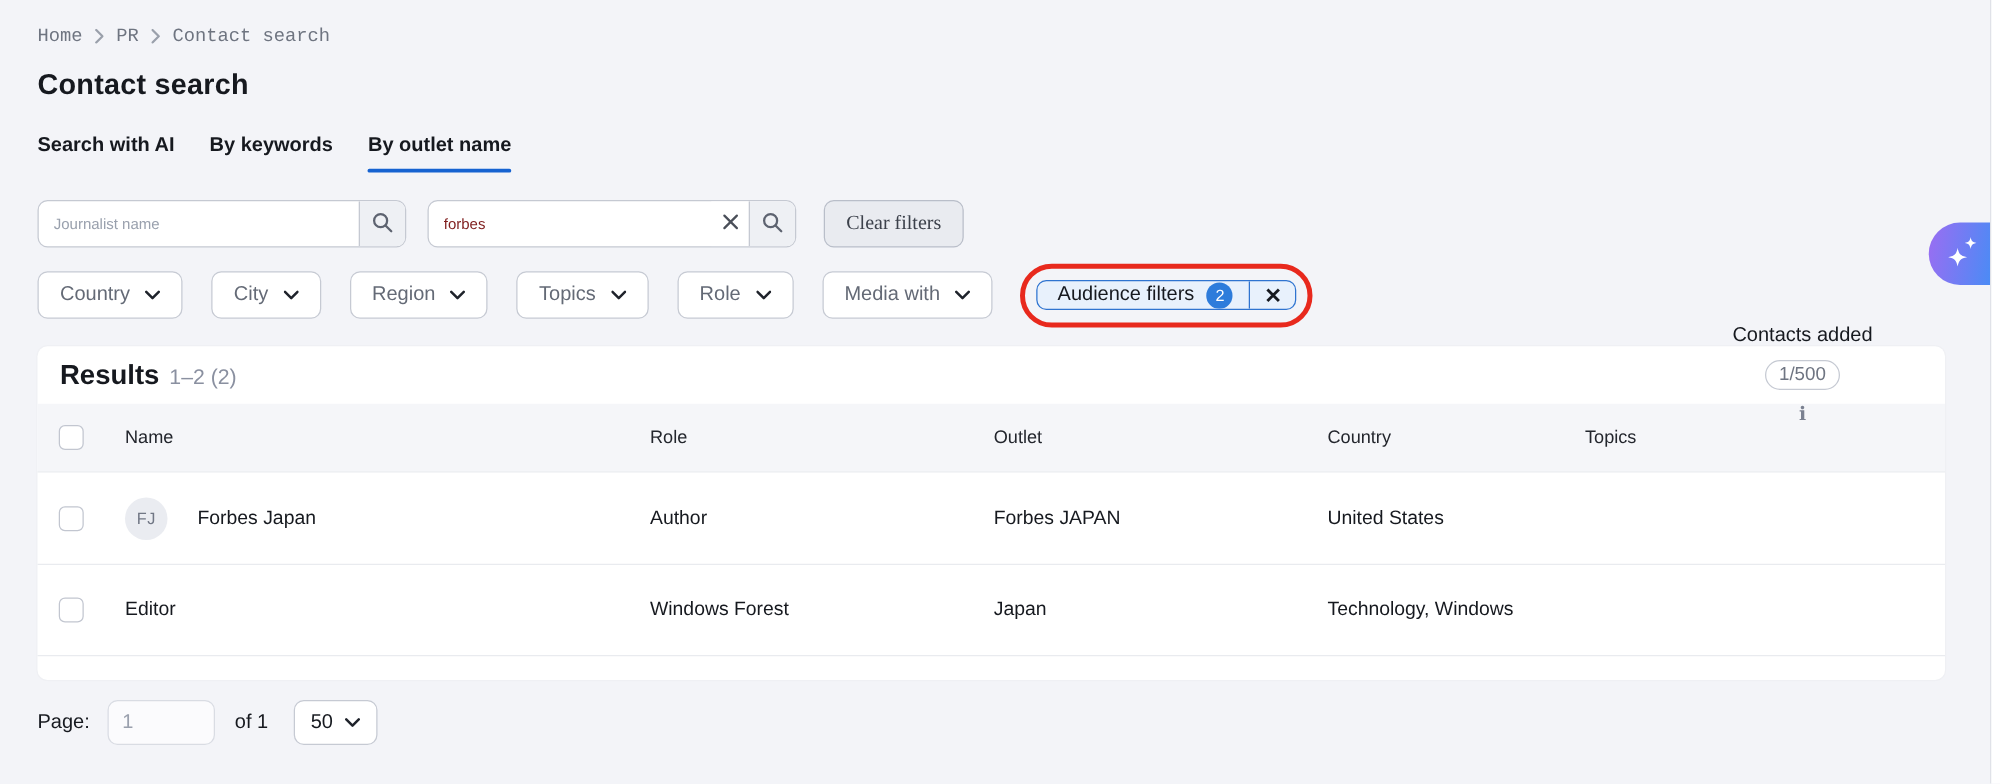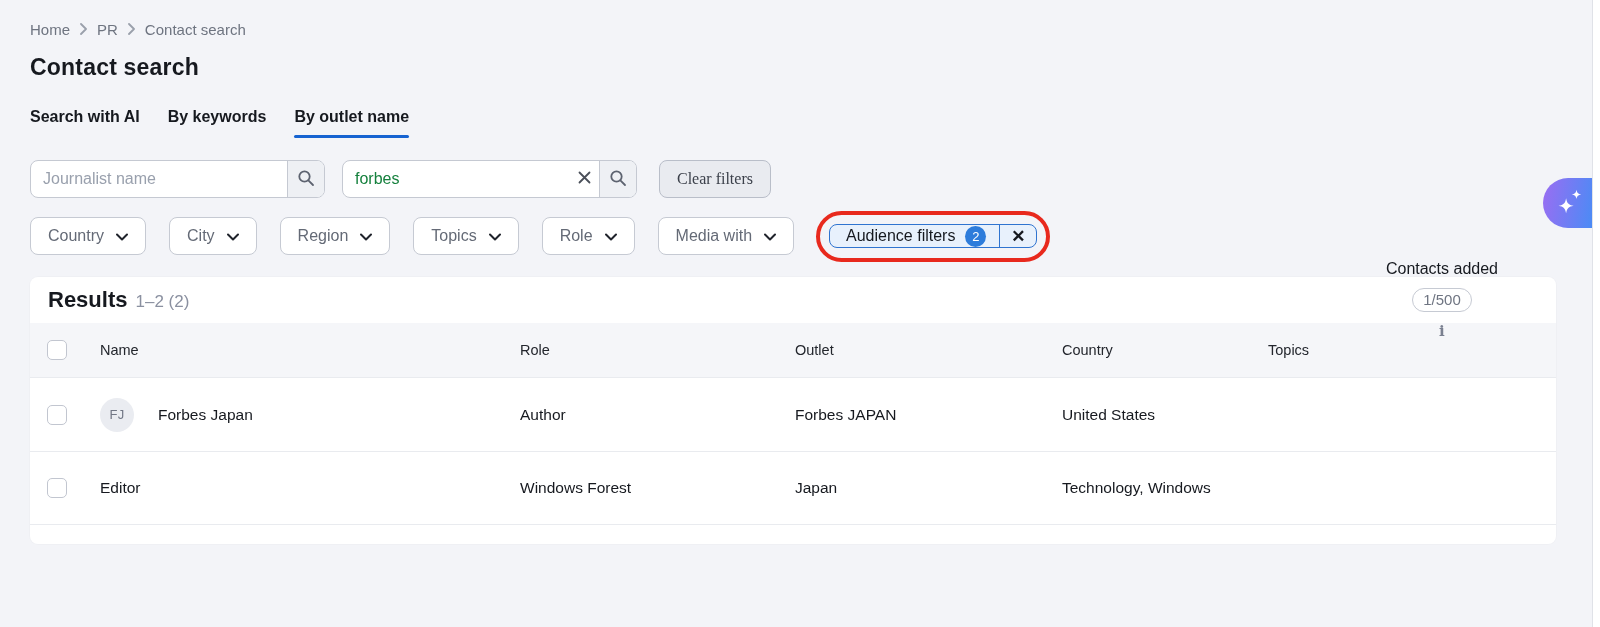--- a/index.html
+++ b/index.html
@@ -7,36 +7,36 @@
   body {
     font-family:"Liberation Sans", sans-serif;
     background:#f3f4f8;
     color:#1a1d23;
     position:relative;
     overflow:hidden;
   }
   .page { padding:20px 30px 0 30px; position:relative; }
 
   
-  .breadcrumb { display:flex; align-items:center; gap:10px; font-size:15px; color:#6e7480; height:18px; }
+  .breadcrumb { display:flex; align-items:center; gap:10px; font-size:15px; color:#6e7480; height:18px;font-family:Liberation Mono, monospace; }
   .crumb { color:#6e7480; }
   .crumb-sep { display:flex; align-items:center; color:#9aa0ab; }
 
   
   .page-title { margin-top:16px; font-size:23px; font-weight:700; color:#16191f; letter-spacing:.2px; }
 
   
   .tabs { margin-top:27px; display:flex; gap:28px; }
   .tab { font-size:16px; font-weight:600; color:#16191f; padding-bottom:12px; position:relative; cursor:pointer; }
   .tab.active::after { content:""; position:absolute; left:0; right:0; bottom:0; height:3px; background:#1663d1; border-radius:2px; }
 
   
   .search-row { margin-top:22px; display:flex; align-items:center; gap:17px; }
   .search-field { display:flex; height:38px; width:295px; border:1px solid #c5c9d2; border-radius:8px; background:#fff; overflow:hidden; }
-  .search-field input { border:none; outline:none; flex:1; min-width:0; padding:0 12px; font-size:16px; font-family:"Liberation Sans",sans-serif; color:#15803d; background:transparent; }
+  .search-field input { border:none; outline:none; flex:1; min-width:0; padding:0 12px; font-size:12px; font-family:"Liberation Sans",sans-serif; color:#7f1d1d; background:transparent; }
   .search-field input::placeholder { color:#99a0ad; }
   .clear-x { width:30px; display:flex; align-items:center; justify-content:center; background:#fff; border:none; cursor:pointer; }
   .search-btn { width:37px; display:flex; align-items:center; justify-content:center; background:#eef0f4; border:none; border-left:1px solid #c5c9d2; cursor:pointer; }
   .clear-filters { margin-left:5px; height:38px; padding:0 17px; background:#e9ebf0; border:1px solid #b9bec9; border-radius:8px; font-size:16px; color:#3c414b; font-family:Liberation Serif, serif; cursor:pointer; }
 
   
   .filters-row { margin-top:19px; display:flex; align-items:center; gap:23px; }
   .filter-pill { height:38px; display:flex; align-items:center; gap:12px; padding:0 17px; background:#fff; border:1px solid #c6cad3; border-radius:8px; cursor:pointer; }
   .filter-pill .pill-label { font-size:16px; color:#646a76; }
 
@@ -239,20 +239,31 @@
       <div class="cell-check">
           <div class="checkbox"></div>
         </div>
       <div>Editor</div>
       <div>Windows Forest</div>
       <div>Japan</div>
       <div>Technology, Windows</div>
     </div>
   </div>
 
+  <div class="pagination">
+    <span class="page-label">Page:</span>
+    <input class="page-input" type="text" value="1" style="">
+    <span class="of-label">of 1</span>
+    <div class="size-select">
+      <span>50</span>
+      <span><svg width="12" height="8" viewBox="0 0 12 8">
+            <path d="M1 1.5l5 5 5-5" stroke="#1f232b" stroke-width="2" fill="none" stroke-linecap="round" stroke-linejoin="round"></path>
+          </svg></span>
+    </div>
+  </div>
 
 </div>
 
 <div class="right-strip"></div>
 
 <div class="ai-button">
   <span>
     <svg width="34" height="38" viewBox="0 0 36 40">
       <path d="M16 17 C17 22.5 18.5 24 24 25 C18.5 26 17 27.5 16 33 C15 27.5 13.5 26 8 25 C13.5 24 15 22.5 16 17 Z" fill="#ffffff"></path>
       <path d="M27 8 C27.6 11.4 28.6 12.4 32 13 C28.6 13.6 27.6 14.6 27 18 C26.4 14.6 25.4 13.6 22 13 C25.4 12.4 26.4 11.4 27 8 Z" fill="#ffffff"></path>

